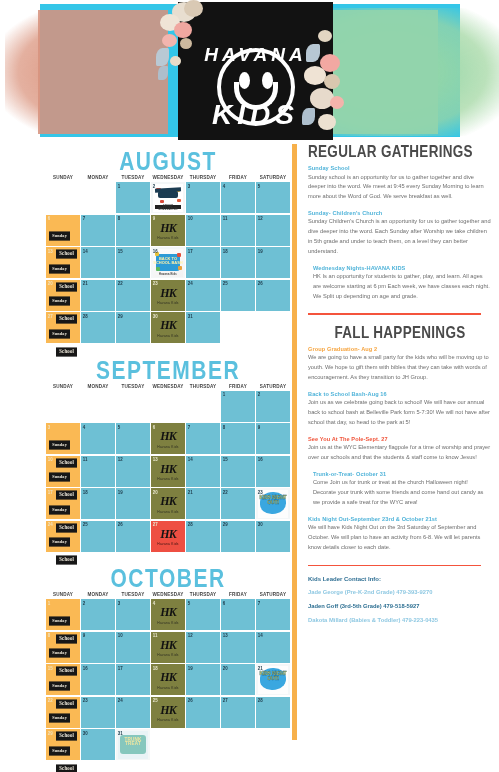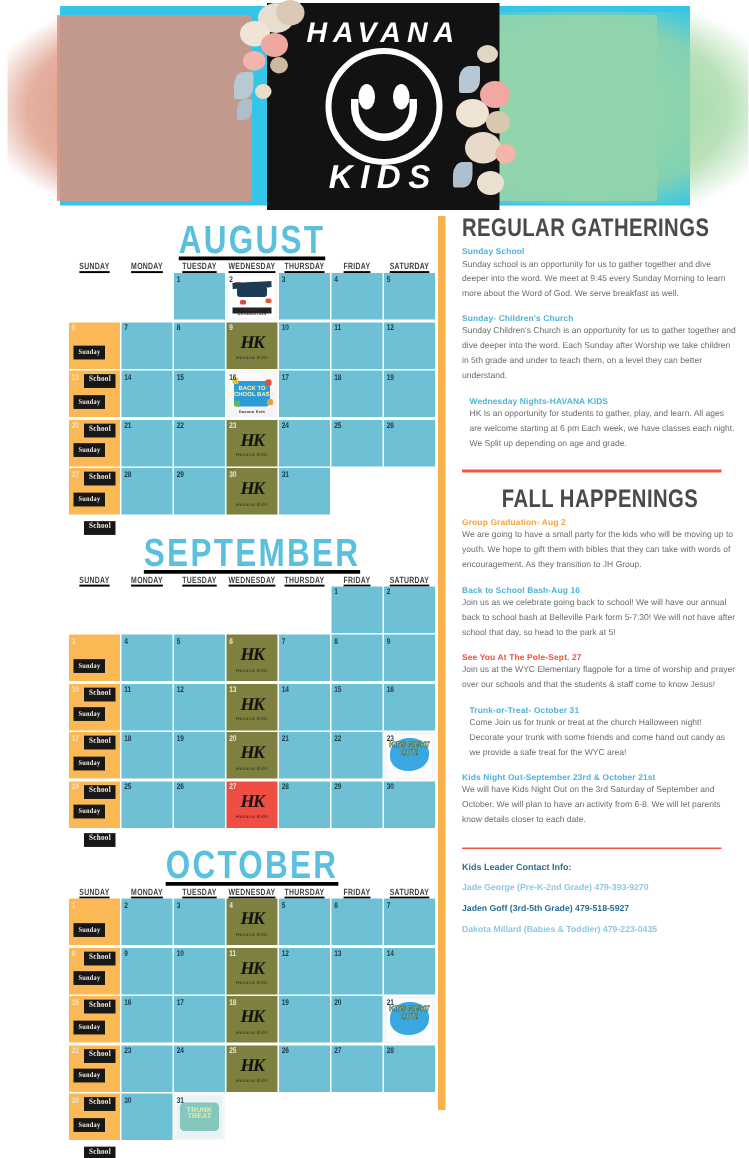--- a/index.html
+++ b/index.html
@@ -33,49 +33,49 @@
     filter:blur(0.4px);
   }
   .wash-green2 {
     position:absolute; left:332px; top:10px; width:106px; height:124px;
     background:rgba(146,212,172,0.9);
   }
   .logo-box {
     position:absolute; left:178px; top:2px; width:155px; height:138px;
     background:#121212;
   }
-  .logo-inner { position:absolute; inset:0; }
+  .logo-inner { position:absolute; inset:0;margin-top:32px; }
   .smiley {
     position:absolute; left:50%; top:50%; transform:translate(-50%,-50%);
     width:78px; height:78px; border-radius:50%;
     border:4px solid #fff;
   }
   .eye { position:absolute; width:11px; height:17px; background:#fff; border-radius:50%; top:20px; }
   .eye.l { left:18px; }
   .eye.r { right:18px; }
   .mouth {
     position:absolute; left:13px; top:30px; width:44px; height:28px;
     border:5px solid #fff; border-top:none;
     border-radius:0 0 44px 44px;
   }
   .arc-text {
     position:absolute; left:0; right:0; text-align:center;
     color:#fff; font-family:"Liberation Sans", sans-serif;
     font-weight:bold; font-style:italic; letter-spacing:4px;
   }
   .arc-top { top:10px; font-size:19px; }
-  .arc-bot { bottom:9px; font-size:22px; letter-spacing:5px; }
+  .arc-bot { bottom:9px; font-size:28px; letter-spacing:5px; }
 
   
   .floral { position:absolute; pointer-events:none; }
   .fl { position:absolute; border-radius:50%; }
 
   
   .content { position:relative; width:499px; height:632px; }
-  .cal-col { position:absolute; left:0; top:0; width:336px;text-decoration:underline; }
+  .cal-col { position:absolute; left:0; top:0; width:336px; }
 
   .month-title {
     text-align:center; color:#5bc0de; font-weight:bold;
     font-family:"Liberation Sans Narrow","Liberation Sans",sans-serif;
     font-size:21px; letter-spacing:1.5px;
     margin:6px 0 3px 0; transform:scaleY(1.25); transform-origin:center top;
   }
   .month-block { padding:0 0 4px 0; }
   .dow-row, .week-row { display:grid; grid-template-columns:repeat(7, 33.5px); justify-content:center; gap:1.5px; }
   .dow {

